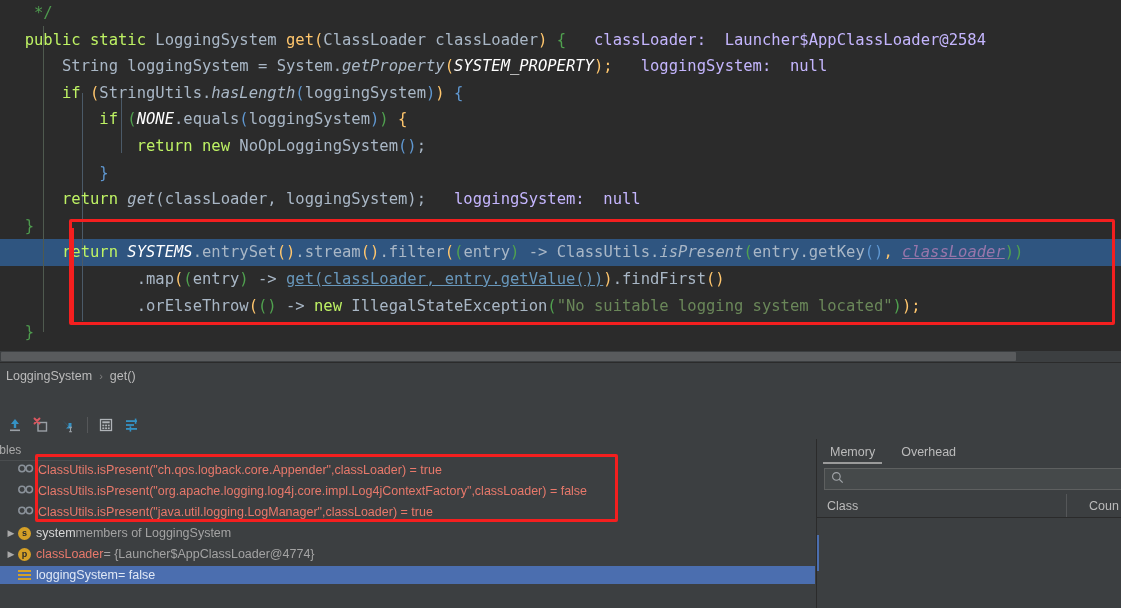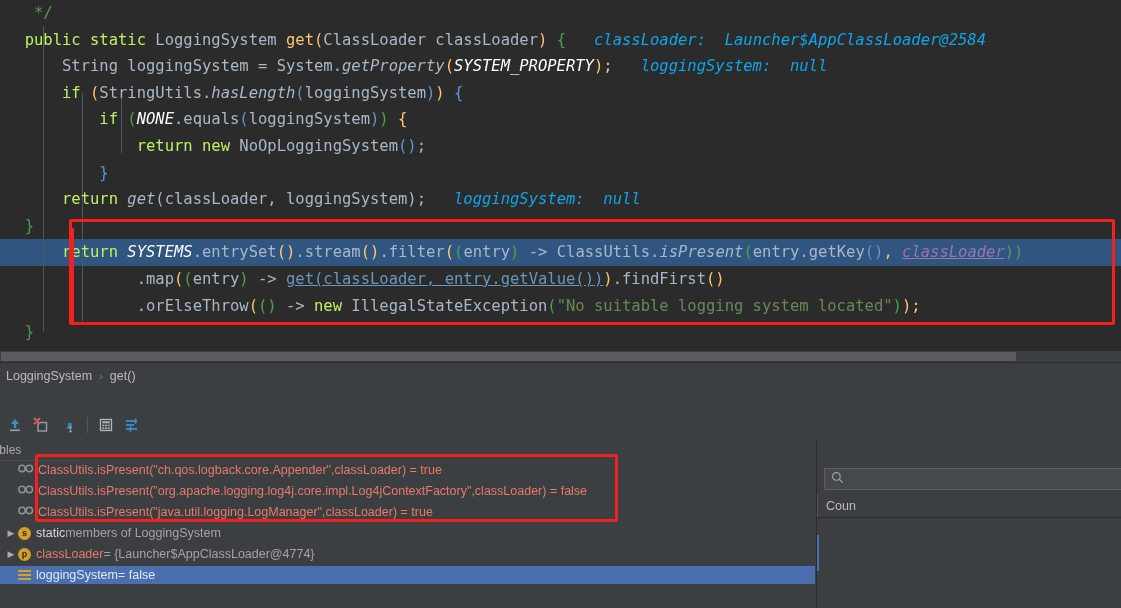--- a/index.html
+++ b/index.html
@@ -33,21 +33,21 @@
   .guide.b { background: #4b5a68; }
 
   
   .kw   { color: #bef264; }
   .type { color: #a9b7c6; }
   .fn   { color: #ffc66d; }
   .fni  { color: #a9b7c6; font-style: italic; }
   .stat { color: #ffffff; font-style: italic; }
   .statu{ color: #9876aa; font-style: italic; text-decoration: underline; }
   .str  { color: #6a8759; }
-  .hint { color: #0ea5e9; font-style: italic; }
+  .hint { color: #c4b5fd; }
   .y    { color: #ffc66d; }
   .g    { color: #50a14f; }
   .grn  { color: #4e9a4e; }
   .bl   { color: #5f97d0; }
   .linkc{ color: #6897bb; text-decoration: underline; }
 
   
   .redbox { position: absolute; border: 3px solid #f41f1f; z-index: 30; pointer-events: none; border-radius: 2px; }
 
   
@@ -146,21 +146,21 @@
     background: #45494a; border: 1px solid #5e6060; display: flex; align-items: center;
     padding-left: 6px;
   }
   #mem-search .sicon { color: #9a9a9a; font-size: 12px; }
   #mem-header {
     position: absolute; left: 0; top: 55px; width: 305px; height: 24px;
     background: #3c3f41; border-bottom: 1px solid #2b2b2b;
     display: flex; align-items: center; font-size: 12.5px; color: #bbbbbb;
   }
   #mem-header .col-class { padding-left: 10px; flex: 1; }
-  #mem-header .col-count { width: 56px; padding-left: 8px; border-left: 1px solid #555759; height: 100%; display:flex; align-items:center; }
+  #mem-header .col-count { width: 56px; padding-left: 22px; border-left: 1px solid #555759; height: 100%; display:flex; align-items:center; }
   #mem-body { position: absolute; left: 0; top: 79px; width: 305px; height: 90px; background: #3c3f41; }
   #mem-scroll { position: absolute; left: 0; top: 96px; width: 2px; height: 36px; background: #4b6eaf; }
 </style>
 </head>
 <body>
 
 <div id="app">
 
   <div id="editor">
 
@@ -264,21 +264,21 @@
             <span class="icon-watch"><svg width="16" height="11" viewBox="0 0 16 11">
                 <circle cx="4" cy="5.5" r="3.2" fill="none" stroke="#8a9199" stroke-width="1.5"></circle>
                 <circle cx="11.3" cy="5.5" r="3.2" fill="none" stroke="#8a9199" stroke-width="1.5"></circle>
                 <line x1="7.2" y1="5.5" x2="8.1" y2="5.5" stroke="#8a9199" stroke-width="1.3"></line>
               </svg></span>
             <span class="watchtext">ClassUtils.isPresent("java.util.logging.LogManager",classLoader) = true</span>
           </div>
           <div class="varrow" style="top: 85px;">
             <span class="arrow">▶</span>
             <span class="icon-circ">s</span>
-            <span class="vname-static">static</span>
+            <span class="vname-static">system</span>
             <span class="vval"> members of LoggingSystem</span>
           </div>
           <div class="varrow" style="top: 106px;">
             <span class="arrow">▶</span>
             <span class="icon-circ">p</span>
             <span class="vname">classLoader</span>
             <span class="vval"> = {Launcher$AppClassLoader@4774}</span>
           </div>
           <div class="varrow selected" style="top: 127px;">
             <span class="arrow"></span>
@@ -289,28 +289,37 @@
             </span>
             <span class="vsel-text">loggingSystem</span>
             <span class="vsel-text"> = false</span>
           </div>
         </div>
 
       <div class="redbox" style="left:35px; top:15px; width:583px; height:68px;"></div>
     </div>
 
     <div id="mempanel">
+      <div id="mem-tabs">
+        <div class="memtab active">
+          <span>Memory</span>
+        </div>
+        <div class="memtab">
+          <span>Overhead</span>
+        </div>
+      </div>
       <div id="mem-search">
         <span class="sicon">
           <svg width="13" height="13" viewBox="0 0 14 14">
             <circle cx="5.8" cy="5.8" r="4.1" fill="none" stroke="#a0a4a8" stroke-width="1.2"></circle>
             <line x1="8.9" y1="8.9" x2="12.6" y2="12.6" stroke="#a0a4a8" stroke-width="1.2"></line>
           </svg>
         </span>
       </div>
       <div id="mem-header">
+        <div class="col-class">Class</div>
         <div class="col-count">Coun</div>
       </div>
       <div id="mem-body"></div>
       <div id="mem-scroll"></div>
     </div>
   </div>
 </div>
 
 </body></html>

